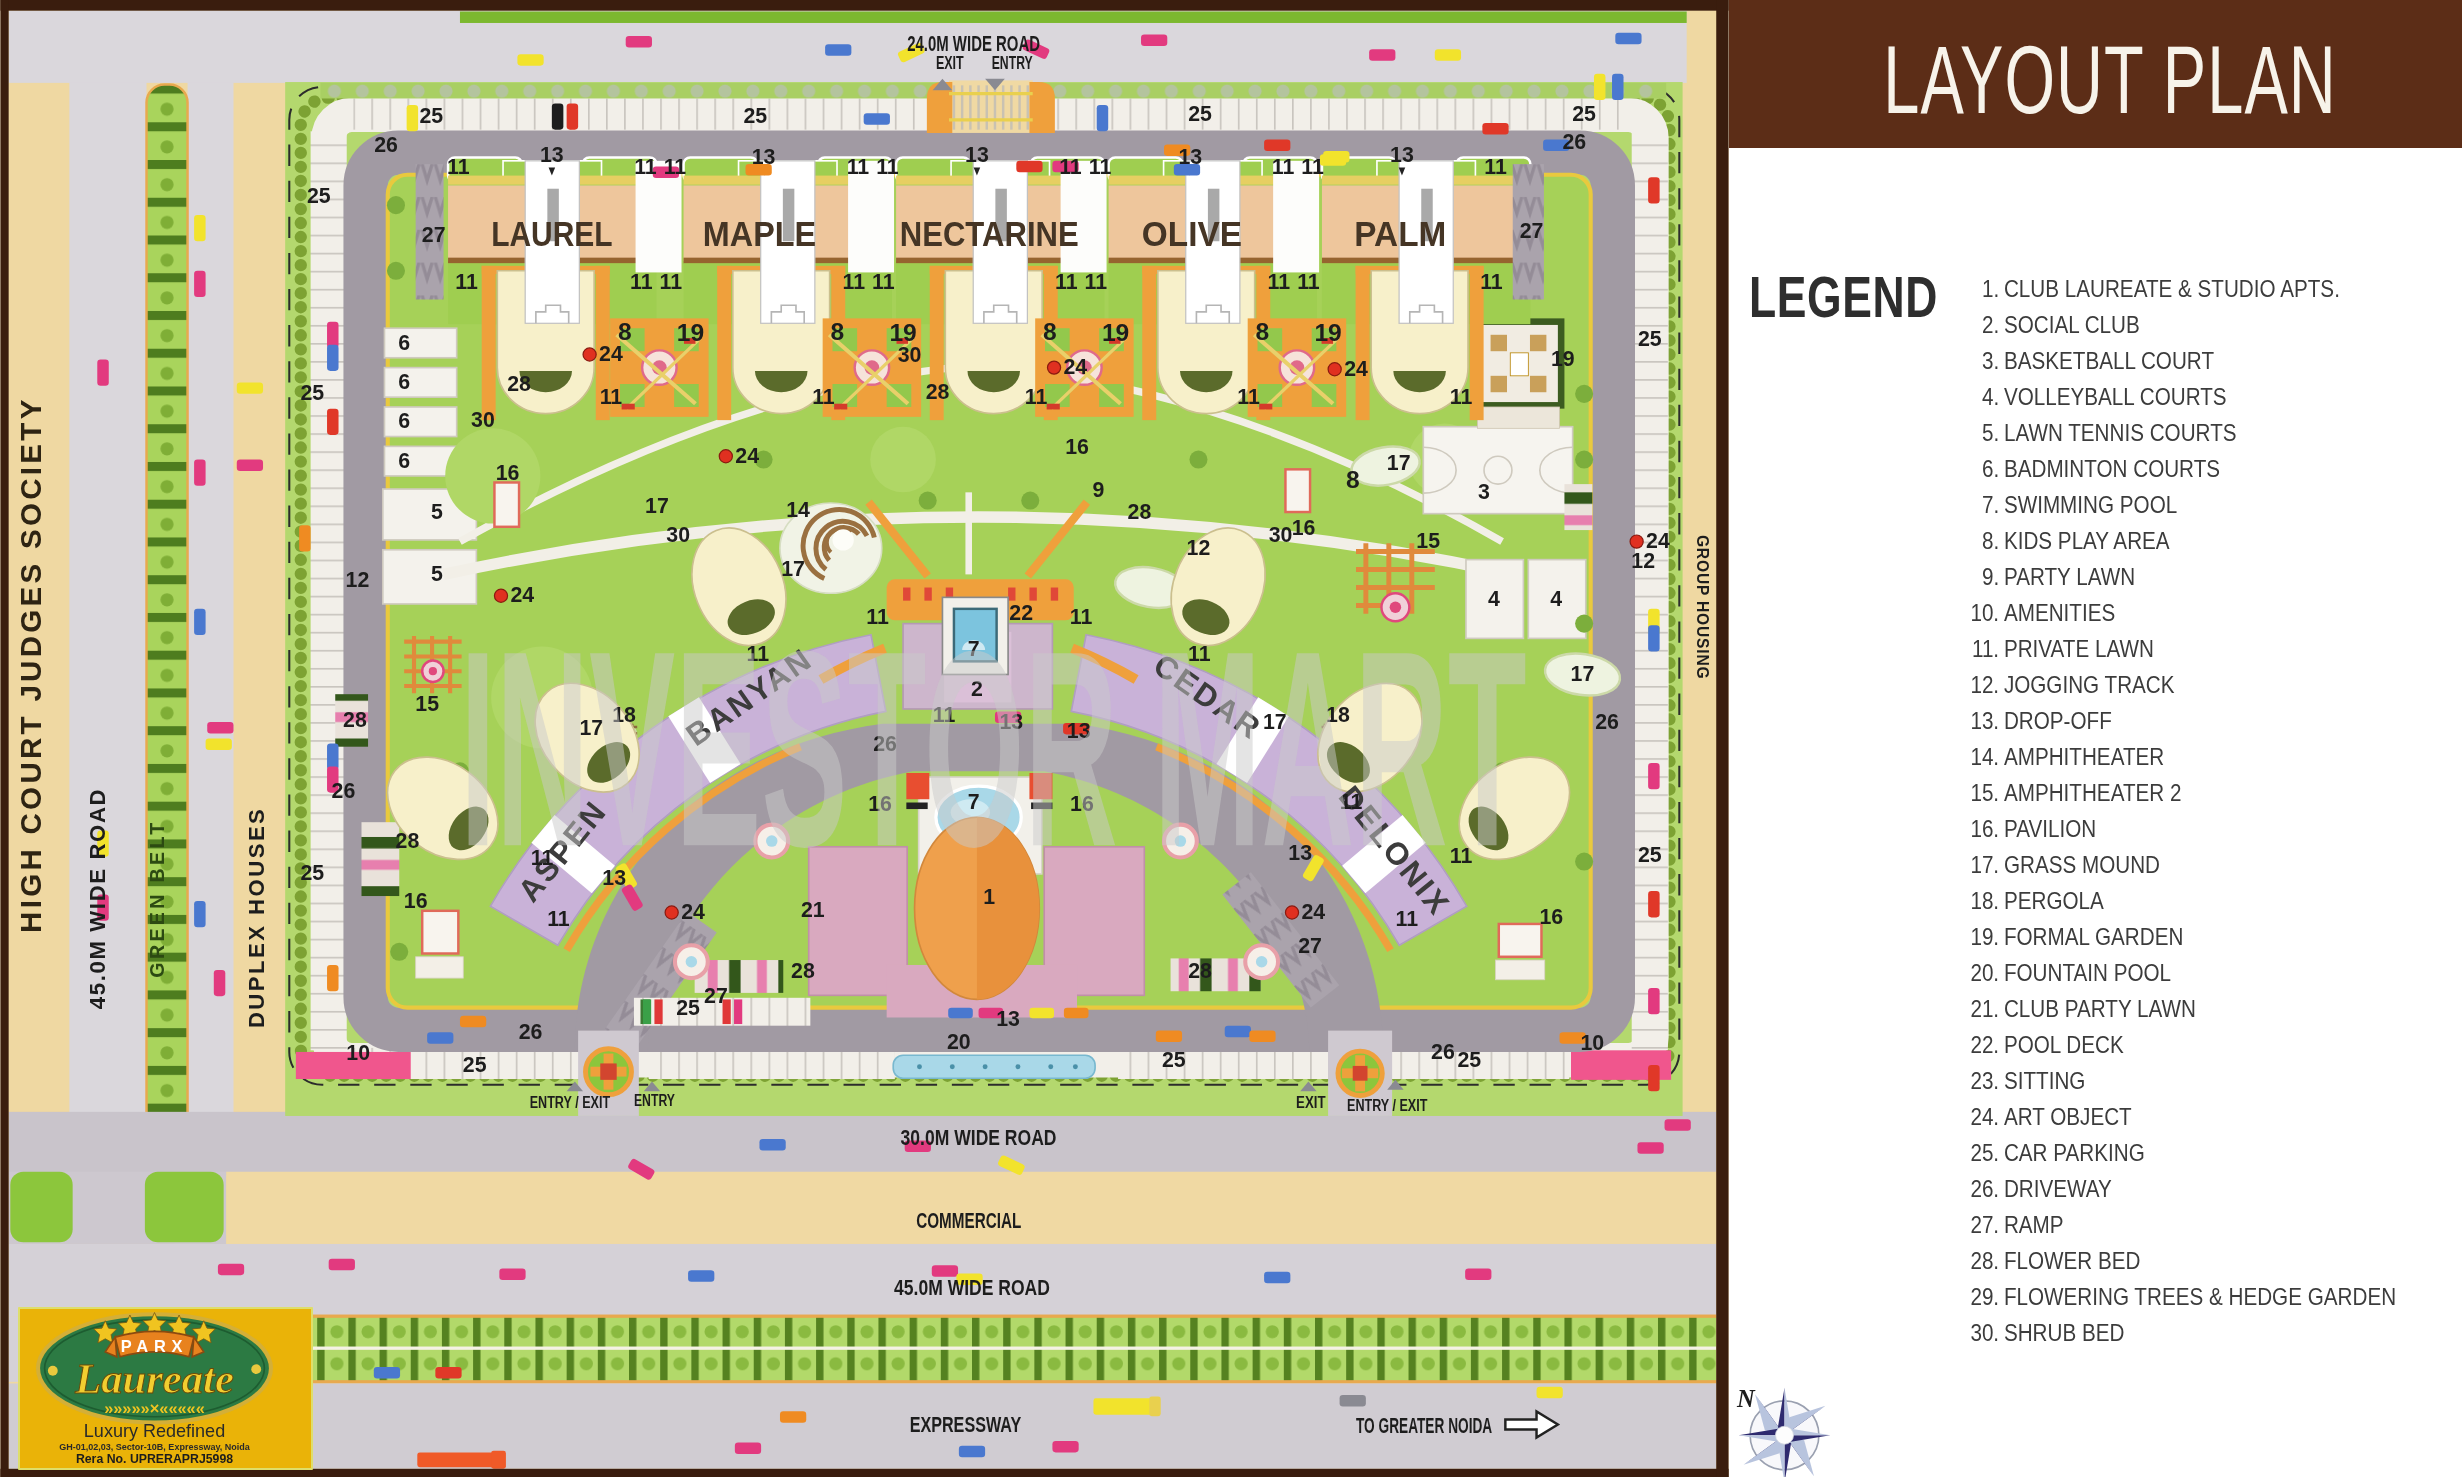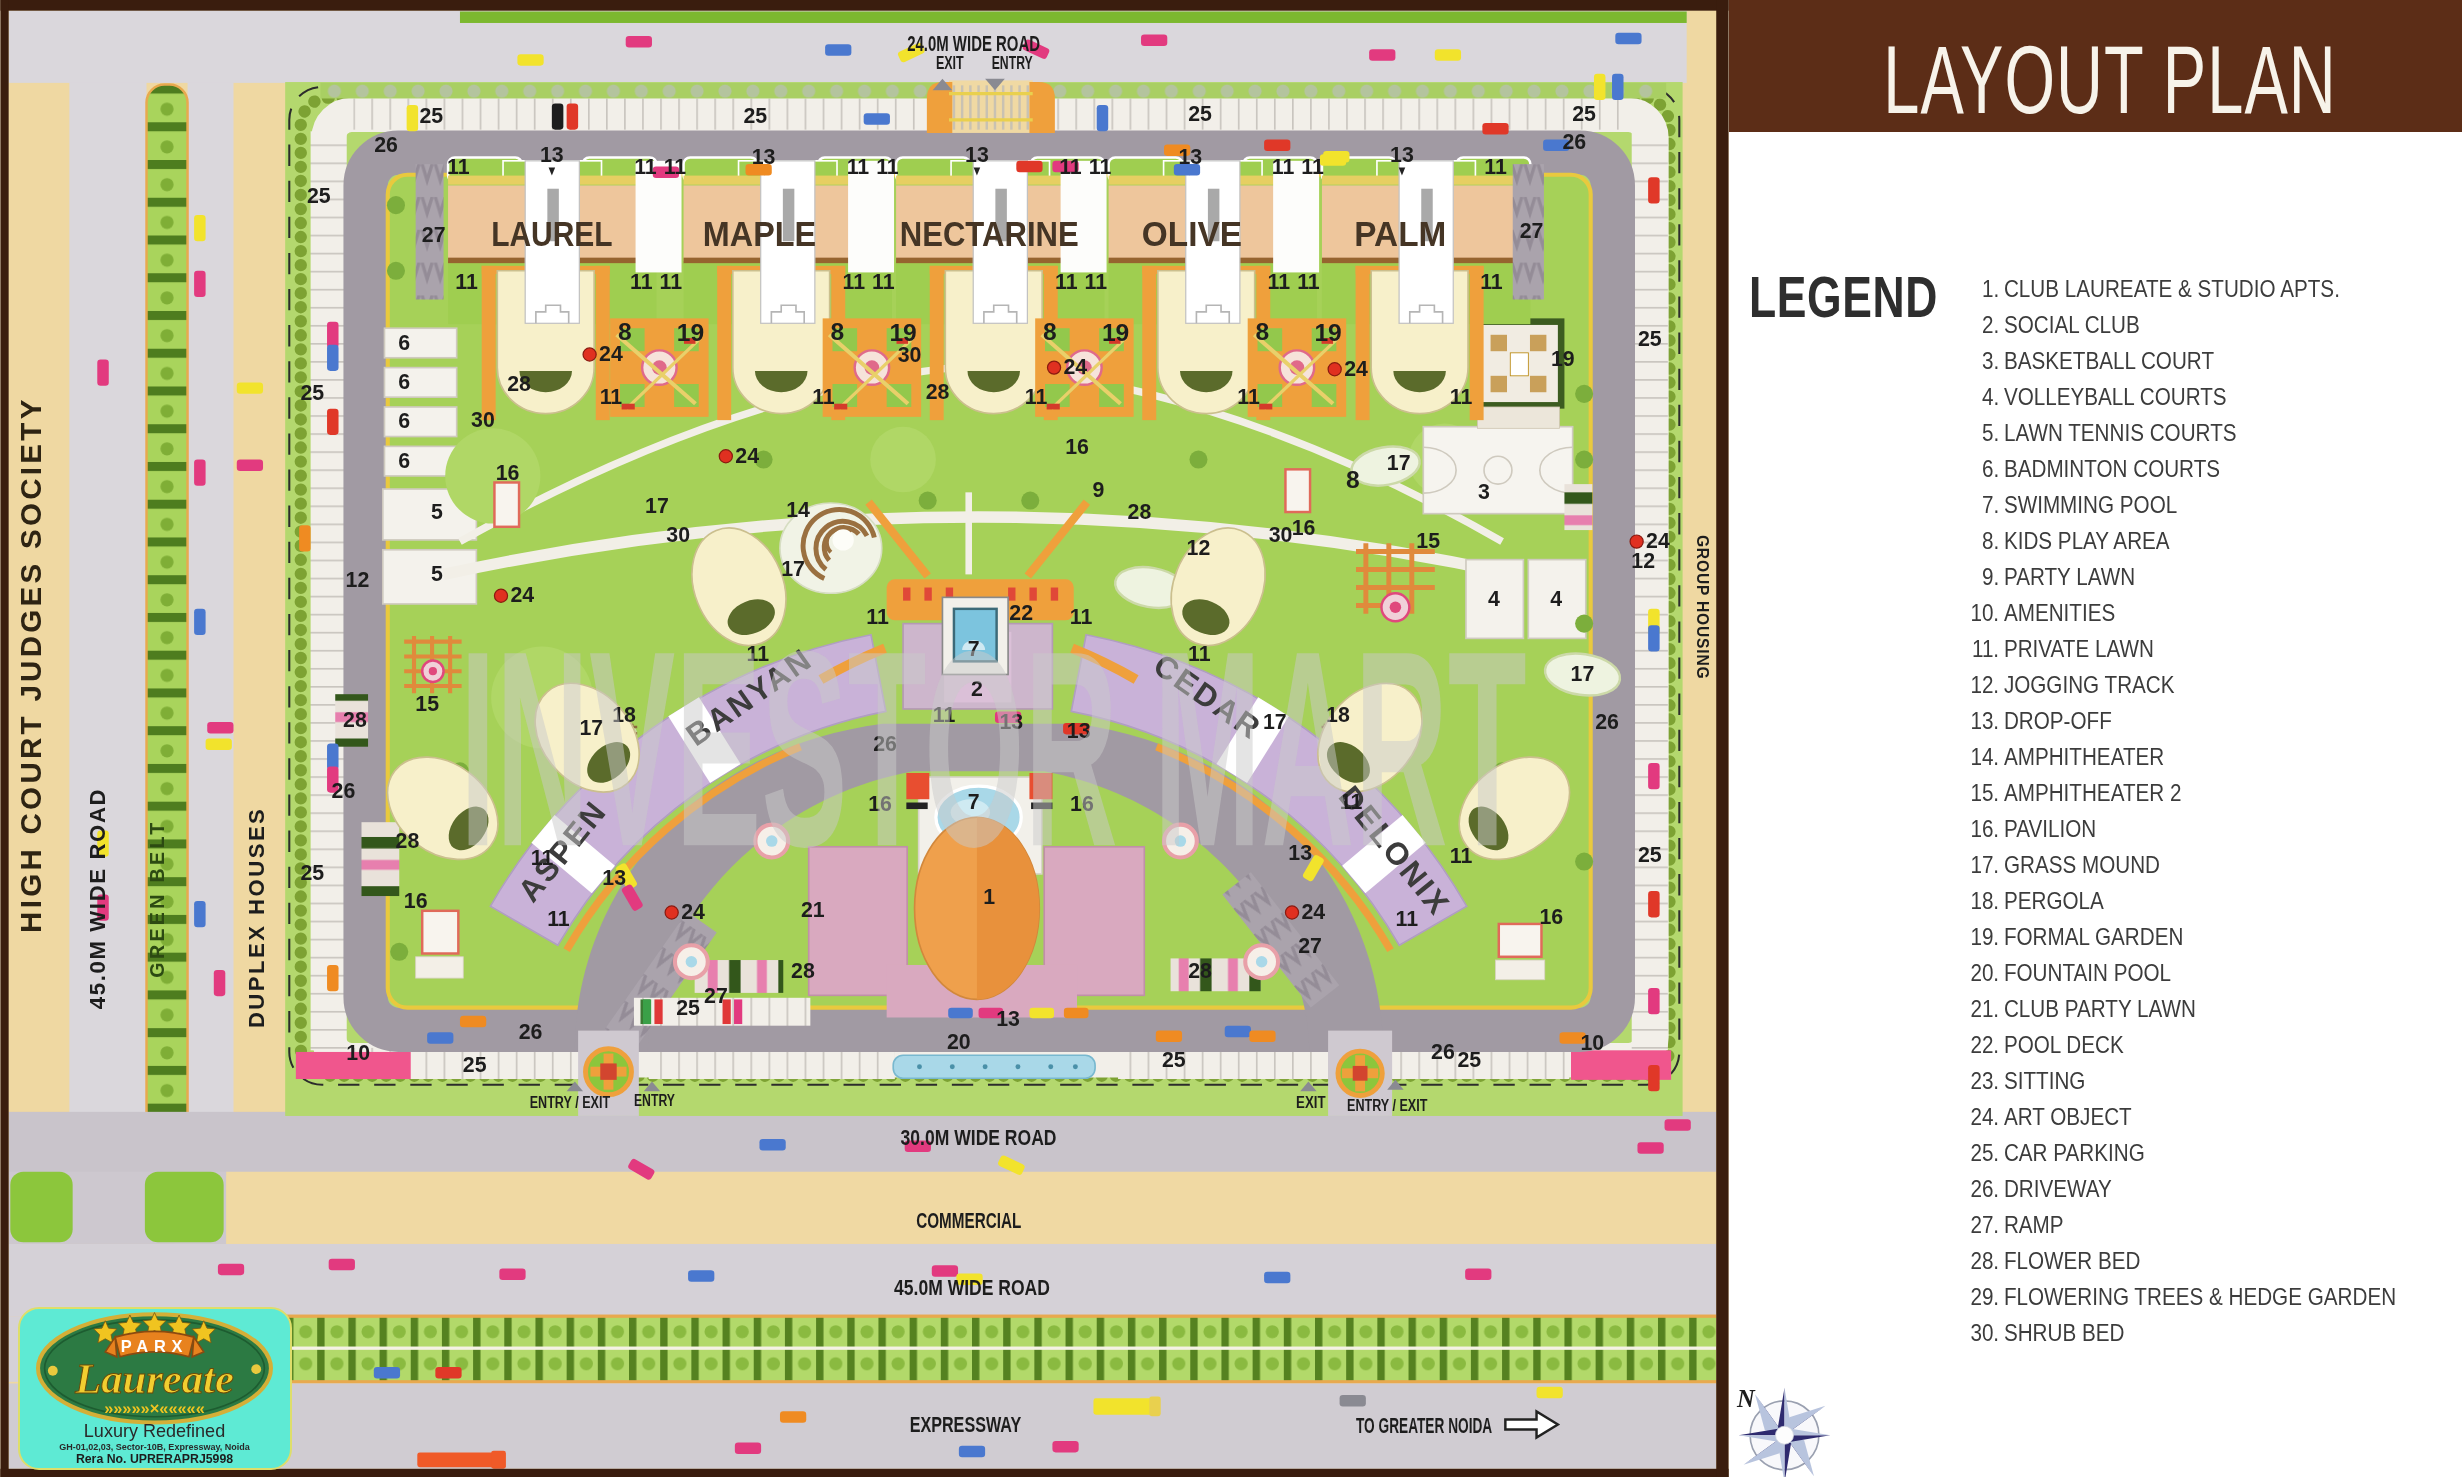--- a/index.html
+++ b/index.html
@@ -1,17 +1,17 @@
 <!DOCTYPE html>
 <html style="font-size:13px"><head><meta charset="utf-8">
 <style>
 html,body{margin:0;padding:0;background:#fff}
 #page{position:relative;width:2462px;height:1477px;background:#ffffff;font-family:"Liberation Sans",sans-serif;overflow:hidden}
 #panel{position:absolute;left:1729px;top:0;width:734px;height:1477px;background:#fff}
-#band{position:absolute;left:0;top:0;width:734px;height:132px;background:#5c2d17}
+#band{position:absolute;left:0;top:0;width:734px;height:148px;background:#5c2d17}
 #band span{position:absolute;left:381px;top:80px;transform:translate(-50%,-50%) scaleX(.67);white-space:nowrap;color:#f7f3ea;font-size:97px;letter-spacing:1.6px}
 #lg{position:absolute;left:19.7px;top:264px;color:#2e2e2e;font-size:57px;font-weight:700;transform:scaleX(.78);transform-origin:left top;letter-spacing:0.8px}
 #items{position:absolute;left:234px;top:271px;font-size:24.6px;color:#3c3c3c;transform:scaleX(.84);transform-origin:left top;line-height:36px;white-space:nowrap}
 #items .n{display:inline-block;width:43px;text-align:right;padding-right:5.7px}
 text{font-family:"Liberation Sans",sans-serif}
 </style></head><body>
 <div id="page">
 <svg id="map" width="1729" height="1477" viewBox="0 0 2106 1800" style="position:absolute;left:0;top:0">
 <defs>
 <pattern id="stallV" x="430" y="120" width="22" height="38" patternUnits="userSpaceOnUse">
@@ -673,21 +673,21 @@
 <g id="wmark">
         <text x="560" y="1030" style="font-size:340px;font-weight:700" fill="#c9c9c9" fill-opacity="0.5" textLength="1300" lengthAdjust="spacingAndGlyphs">INVESTOR MART</text>
       </g>
 
 <rect x="0" y="0" width="2106" height="13" fill="#3a1d0e"></rect>
 <rect x="0" y="0" width="10" height="1800" fill="#3a1d0e"></rect>
 <rect x="0" y="1790" width="2106" height="10" fill="#3a1d0e"></rect>
 <rect x="2091" y="0" width="15" height="1800" fill="#3a1d0e"></rect>
 </svg>
 
-<div id="logo" style="position:absolute;left:18px;top:1307px;width:274px;height:163px;background:#5eead4;border:2.5px solid #dede6a;border-radius:21px;box-sizing:border-box">
+<div id="logo" style="position:absolute;left:18px;top:1307px;width:295px;height:163px;background:#eab308;border:2.5px solid #dede6a;border-radius:1px;box-sizing:border-box">
 <svg width="269" height="158" viewBox="0 0 328 192">
 <ellipse cx="164" cy="72" rx="142" ry="66" fill="#2c7a43" stroke="#d4af37" stroke-width="5"></ellipse>
 <ellipse cx="164" cy="72" rx="134" ry="59" fill="none" stroke="#1d5c30" stroke-width="2"></ellipse>
 <g fill="#f0c420" stroke="#7a5a10" stroke-width="1">
           <path d="M104,14 l4,9 10,1 -7,7 2,10 -9,-5 -9,5 2,-10 -7,-7 10,-1 Z"></path>
           <path d="M134,7 l4,9 10,1 -7,7 2,10 -9,-5 -9,5 2,-10 -7,-7 10,-1 Z"></path>
           <path d="M164,4 l4,9 10,1 -7,7 2,10 -9,-5 -9,5 2,-10 -7,-7 10,-1 Z"></path>
           <path d="M194,7 l4,9 10,1 -7,7 2,10 -9,-5 -9,5 2,-10 -7,-7 10,-1 Z"></path>
           <path d="M224,14 l4,9 10,1 -7,7 2,10 -9,-5 -9,5 2,-10 -7,-7 10,-1 Z"></path>
         </g>

